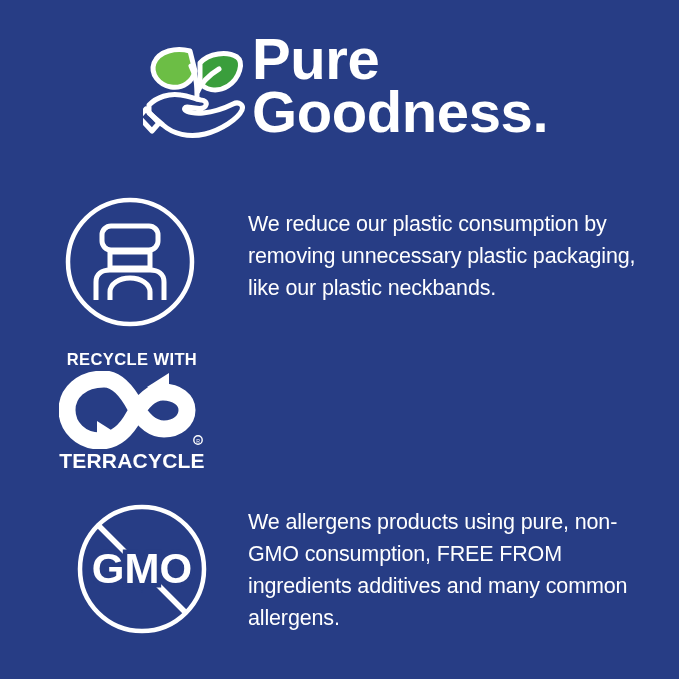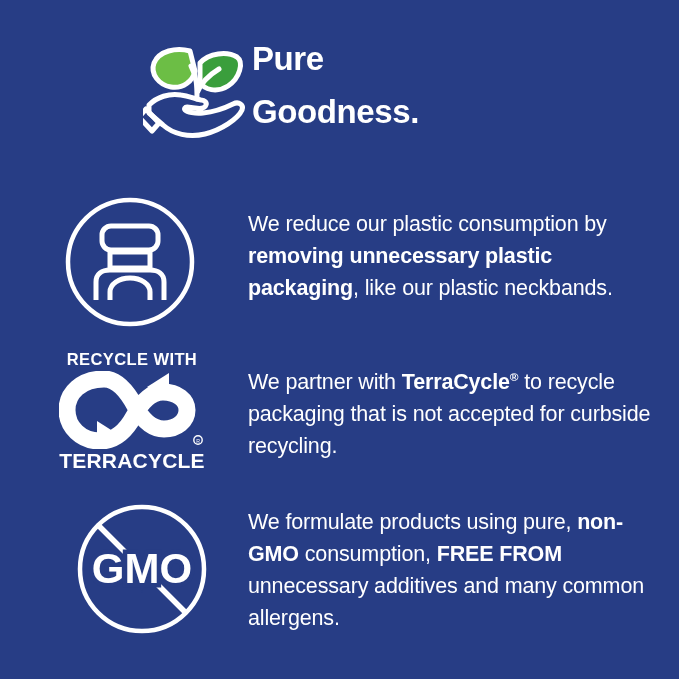--- a/index.html
+++ b/index.html
@@ -31,21 +31,21 @@
     top: 33px;
     width: 108px;
     height: 108px;
   }
   .header-title {
     position: absolute;
     left: 252px;
     top: 32px;
     width: 400px;
     color: #ffffff;
-    font-size: 33px;
+    font-size: 58px;
     font-weight: bold;
     line-height: 53px;
     letter-spacing: -0.4px;
     white-space: pre-line;
   }
 
   
   .row {
     position: absolute;
     left: 0;
@@ -60,21 +60,21 @@
     position: absolute;
     left: 248px;
     top: 0;
     width: 415px;
     color: #ffffff;
     font-size: 21.5px;
     line-height: 32px;
     letter-spacing: -0.15px;
   }
   .row-text b {
-    font-weight: bold;
+    font-weight: normal;
   }
   .row-text sup {
     font-size: 0.55em;
     vertical-align: super;
     line-height: 0;
   }
 
   #row-plastic { top: 196px; height: 130px; }
   #row-plastic .row-icon { left: 64px; top: 0; }
   #row-plastic .row-text { top: 12px; }
@@ -186,33 +186,30 @@
 
             <path d="M110 2 L88 16 L110 30 Z" fill="#ffffff"></path>
 
             <circle cx="139" cy="69" r="4.2" fill="none" stroke="#ffffff" stroke-width="1.4"></circle>
             <text x="139" y="71.6" font-family="Liberation Sans, sans-serif" font-size="5.2" fill="#ffffff" text-anchor="middle">R</text>
           </svg>
         </div>
 
         <div class="tc-bottom-text">TERRACYCLE</div>
       </div>
-    </div>
-    <div class="row-text">
-      <span>We partner with </span><b>TerraCycle</b><b><sup>®</sup></b><span> to recycle packaging that is not accepted for curbside recycling.</span>
     </div>
   </div>
 
   <div class="row" id="row-gmo">
     <div class="row-icon">
       <svg viewBox="0 0 132 132" width="132" height="132" aria-hidden="true">
         <circle cx="66" cy="66" r="62" fill="none" stroke="#ffffff" stroke-width="4.5"></circle>
         <line x1="22" y1="22" x2="110" y2="110" stroke="#ffffff" stroke-width="5.5"></line>
         <text x="66" y="80" font-family="Liberation Sans, sans-serif" font-size="42" font-weight="bold" fill="#273d85" stroke="#273d85" stroke-width="9" paint-order="stroke" text-anchor="middle">GMO</text>
         <text x="66" y="80" font-family="Liberation Sans, sans-serif" font-size="42" font-weight="bold" fill="#ffffff" text-anchor="middle">GMO</text>
       </svg>
     </div>
     <div class="row-text">
-      <span>We formulate products using pure, </span><b>non-GMO</b><span> consumption, </span><b>FREE FROM</b><span> unnecessary additives and many common allergens.</span>
+      <span>We allergens products using pure, </span><b>non-GMO</b><span> consumption, </span><b>FREE FROM</b><span> ingredients additives and many common allergens.</span>
     </div>
   </div>
 
 </div>
 
 </body></html>

